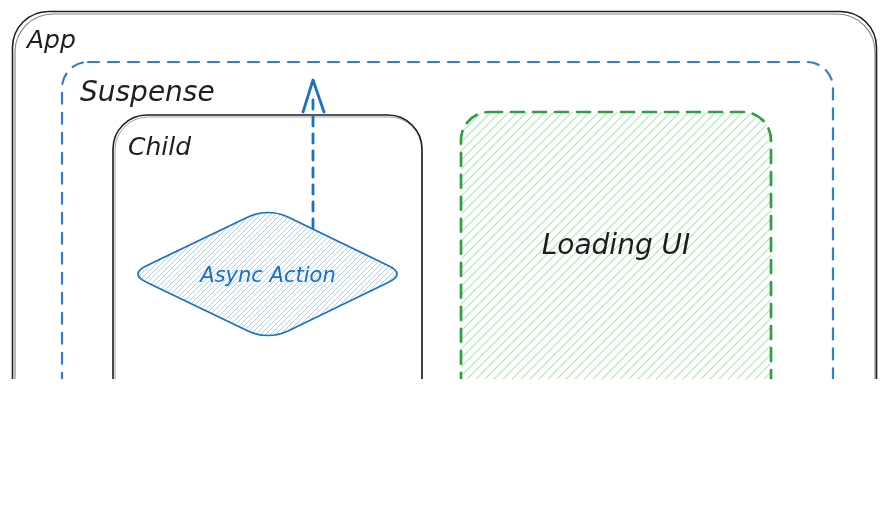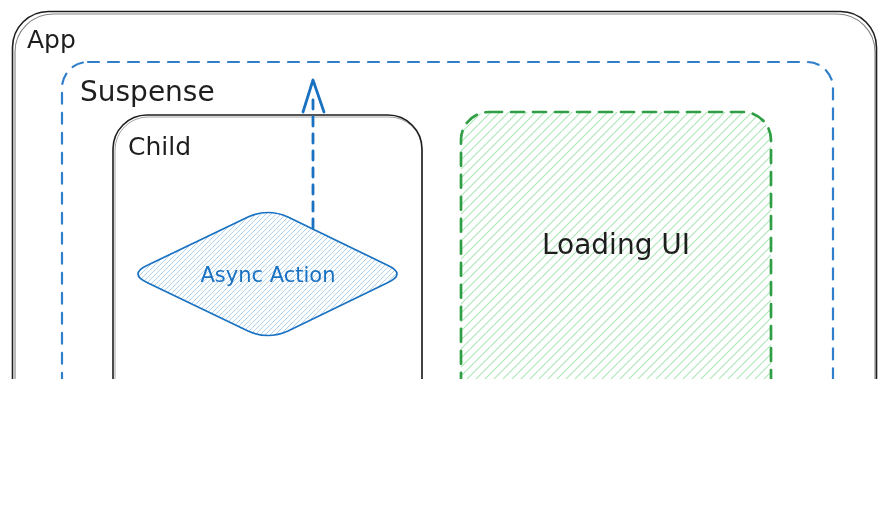--- a/index.html
+++ b/index.html
@@ -3,20 +3,21 @@
 <meta charset="utf-8">
 <style>
   html, body { margin: 0; padding: 0; background: #ffffff; }
   .canvas {
     position: relative;
     width: 888px;
     height: 379px;
     background: #ffffff;
     overflow: hidden;
     font-family: "DejaVu Sans", sans-serif;
+    font-style: italic;
   }
   svg text {
     font-family: "DejaVu Sans", sans-serif;
     fill: #1e1e1e;
   }
   .lbl-app     { font-size: 25px; }
   .lbl-suspense{ font-size: 28px; }
   .lbl-child   { font-size: 25px; }
   .lbl-async   { font-size: 21px; fill: #1971c2; }
   .lbl-loading { font-size: 28px; }

